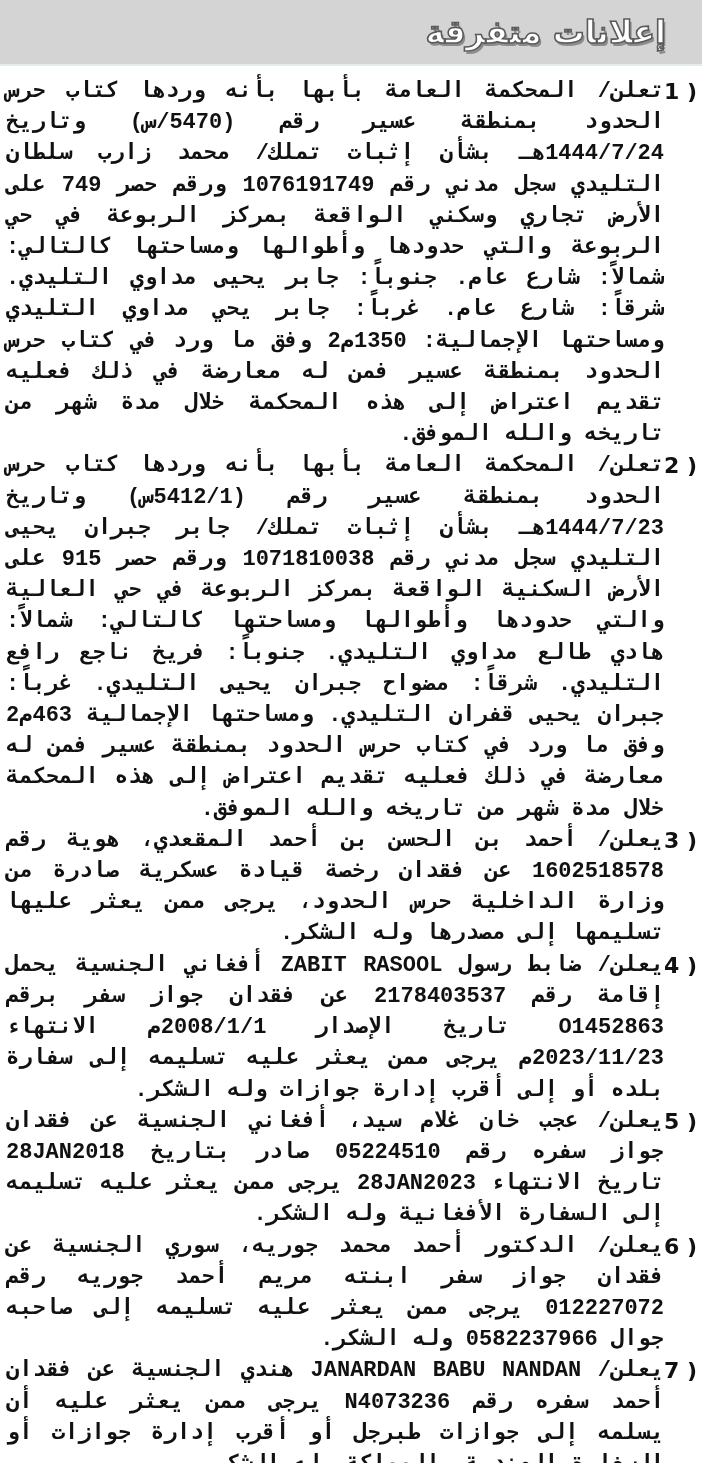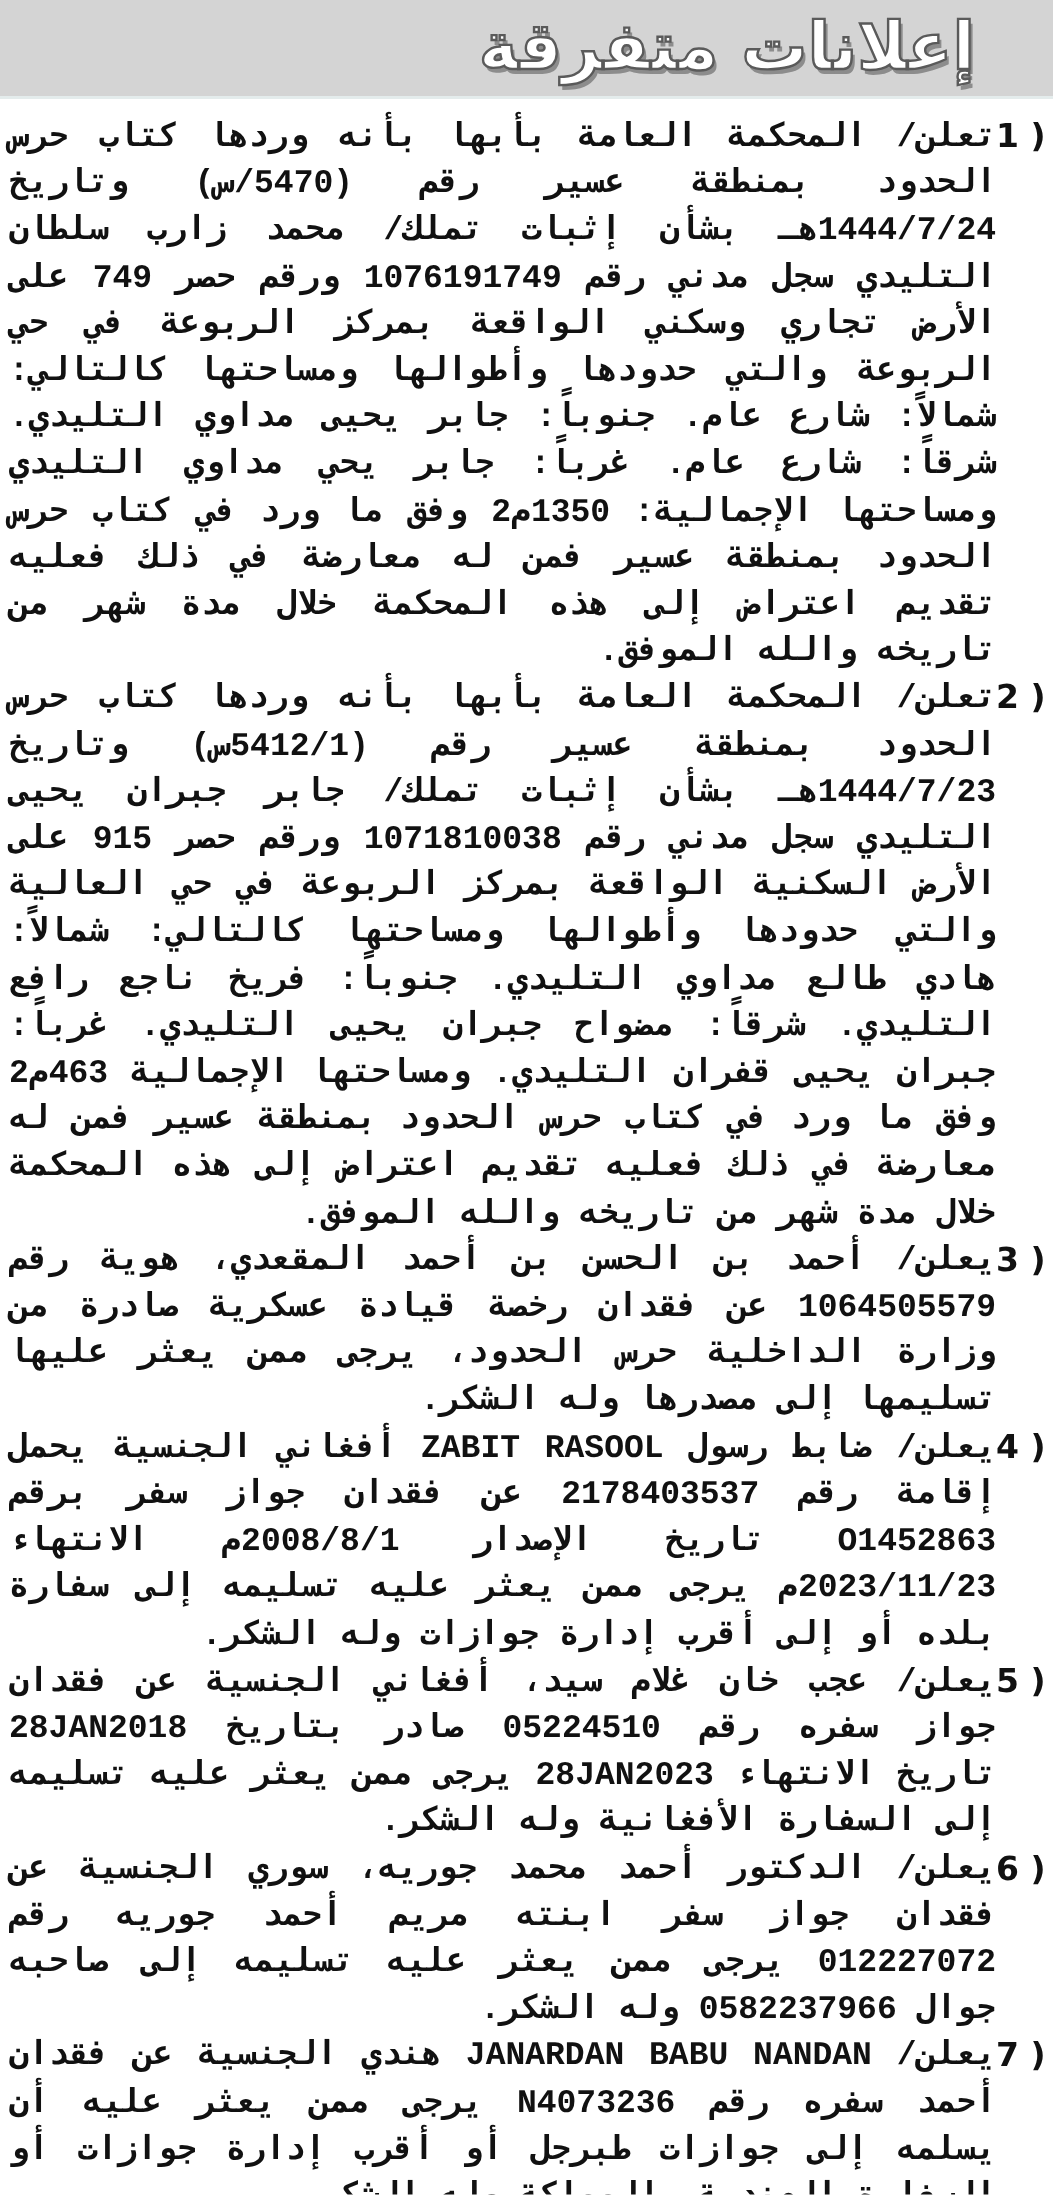--- a/index.html
+++ b/index.html
@@ -17,25 +17,25 @@
     .header-band {
       position: absolute;
       left: 0; top: 0;
       width: 702px;
       height: 64px;
       background: #d4d4d4;
       border-bottom: 2px solid #e4ecec;
     }
     .header-title {
       position: absolute;
-      right: 52px;
+      right: 36px;
       top: 6px;
       direction: rtl;
       font-family: "DejaVu Sans", sans-serif;
-      font-size: 44px;
+      font-size: 32px;
       font-weight: bold;
       color: #ffffff;
       letter-spacing: 0px;
       -webkit-text-stroke: 1.6px #5a5a5a;
       text-shadow: 2px 3px 0 #8c8c8c;
       line-height: 52px;
     }
     .notices {
       position: absolute;
       left: 6px;
@@ -80,25 +80,25 @@
   <div class="notice">
     <span class="notice-num">1 )</span>
     <span class="notice-body">تعلن/ المحكمة العامة بأبها بأنه وردها كتاب حرس الحدود بمنطقة عسير رقم (5470/س) وتاريخ 1444/7/24هـ بشأن إثبات تملك/ محمد زارب سلطان التليدي سجل مدني رقم 1076191749 ورقم حصر 749 على الأرض تجاري وسكني الواقعة بمركز الربوعة في حي الربوعة والتي حدودها وأطوالها ومساحتها كالتالي: شمالاً: شارع عام. جنوباً: جابر يحيى مداوي التليدي. شرقاً: شارع عام. غرباً: جابر يحي مداوي التليدي ومساحتها الإجمالية: 1350م2 وفق ما ورد في كتاب حرس الحدود بمنطقة عسير فمن له معارضة في ذلك فعليه تقديم اعتراض إلى هذه المحكمة خلال مدة شهر من تاريخه والله الموفق.</span>
   </div>
   <div class="notice">
     <span class="notice-num">2 )</span>
     <span class="notice-body">تعلن/ المحكمة العامة بأبها بأنه وردها كتاب حرس الحدود بمنطقة عسير رقم (5412/1س) وتاريخ 1444/7/23هـ بشأن إثبات تملك/ جابر جبران يحيى التليدي سجل مدني رقم 1071810038 ورقم حصر 915 على الأرض السكنية الواقعة بمركز الربوعة في حي العالية والتي حدودها وأطوالها ومساحتها كالتالي: شمالاً: هادي طالع مداوي التليدي. جنوباً: فريخ ناجع رافع التليدي. شرقاً: مضواح جبران يحيى التليدي. غرباً: جبران يحيى قفران التليدي. ومساحتها الإجمالية 463م2 وفق ما ورد في كتاب حرس الحدود بمنطقة عسير فمن له معارضة في ذلك فعليه تقديم اعتراض إلى هذه المحكمة خلال مدة شهر من تاريخه والله الموفق.</span>
   </div>
   <div class="notice">
     <span class="notice-num">3 )</span>
-    <span class="notice-body">يعلن/ أحمد بن الحسن بن أحمد المقعدي، هوية رقم 1064505579 عن فقدان رخصة قيادة عسكرية صادرة من وزارة الداخلية حرس الحدود، يرجى ممن يعثر عليها تسليمها إلى مصدرها وله الشكر.</span>
+    <span class="notice-body">يعلن/ أحمد بن الحسن بن أحمد المقعدي، هوية رقم 1602518578 عن فقدان رخصة قيادة عسكرية صادرة من وزارة الداخلية حرس الحدود، يرجى ممن يعثر عليها تسليمها إلى مصدرها وله الشكر.</span>
   </div>
   <div class="notice">
     <span class="notice-num">4 )</span>
-    <span class="notice-body">يعلن/ ضابط رسول ZABIT RASOOL أفغاني الجنسية يحمل إقامة رقم 2178403537 عن فقدان جواز سفر برقم O1452863 تاريخ الإصدار 2008/8/1م الانتهاء 2023/11/23م يرجى ممن يعثر عليه تسليمه إلى سفارة بلده أو إلى أقرب إدارة جوازات وله الشكر.</span>
+    <span class="notice-body">يعلن/ ضابط رسول ZABIT RASOOL أفغاني الجنسية يحمل إقامة رقم 2178403537 عن فقدان جواز سفر برقم O1452863 تاريخ الإصدار 2008/1/1م الانتهاء 2023/11/23م يرجى ممن يعثر عليه تسليمه إلى سفارة بلده أو إلى أقرب إدارة جوازات وله الشكر.</span>
   </div>
   <div class="notice">
     <span class="notice-num">5 )</span>
     <span class="notice-body">يعلن/ عجب خان غلام سيد، أفغاني الجنسية عن فقدان جواز سفره رقم 05224510 صادر بتاريخ 28JAN2018 تاريخ الانتهاء 28JAN2023 يرجى ممن يعثر عليه تسليمه إلى السفارة الأفغانية وله الشكر.</span>
   </div>
   <div class="notice">
     <span class="notice-num">6 )</span>
     <span class="notice-body">يعلن/ الدكتور أحمد محمد جوريه، سوري الجنسية عن فقدان جواز سفر ابنته مريم أحمد جوريه رقم 012227072 يرجى ممن يعثر عليه تسليمه إلى صاحبه جوال 0582237966 وله الشكر.</span>
   </div>
   <div class="notice">

